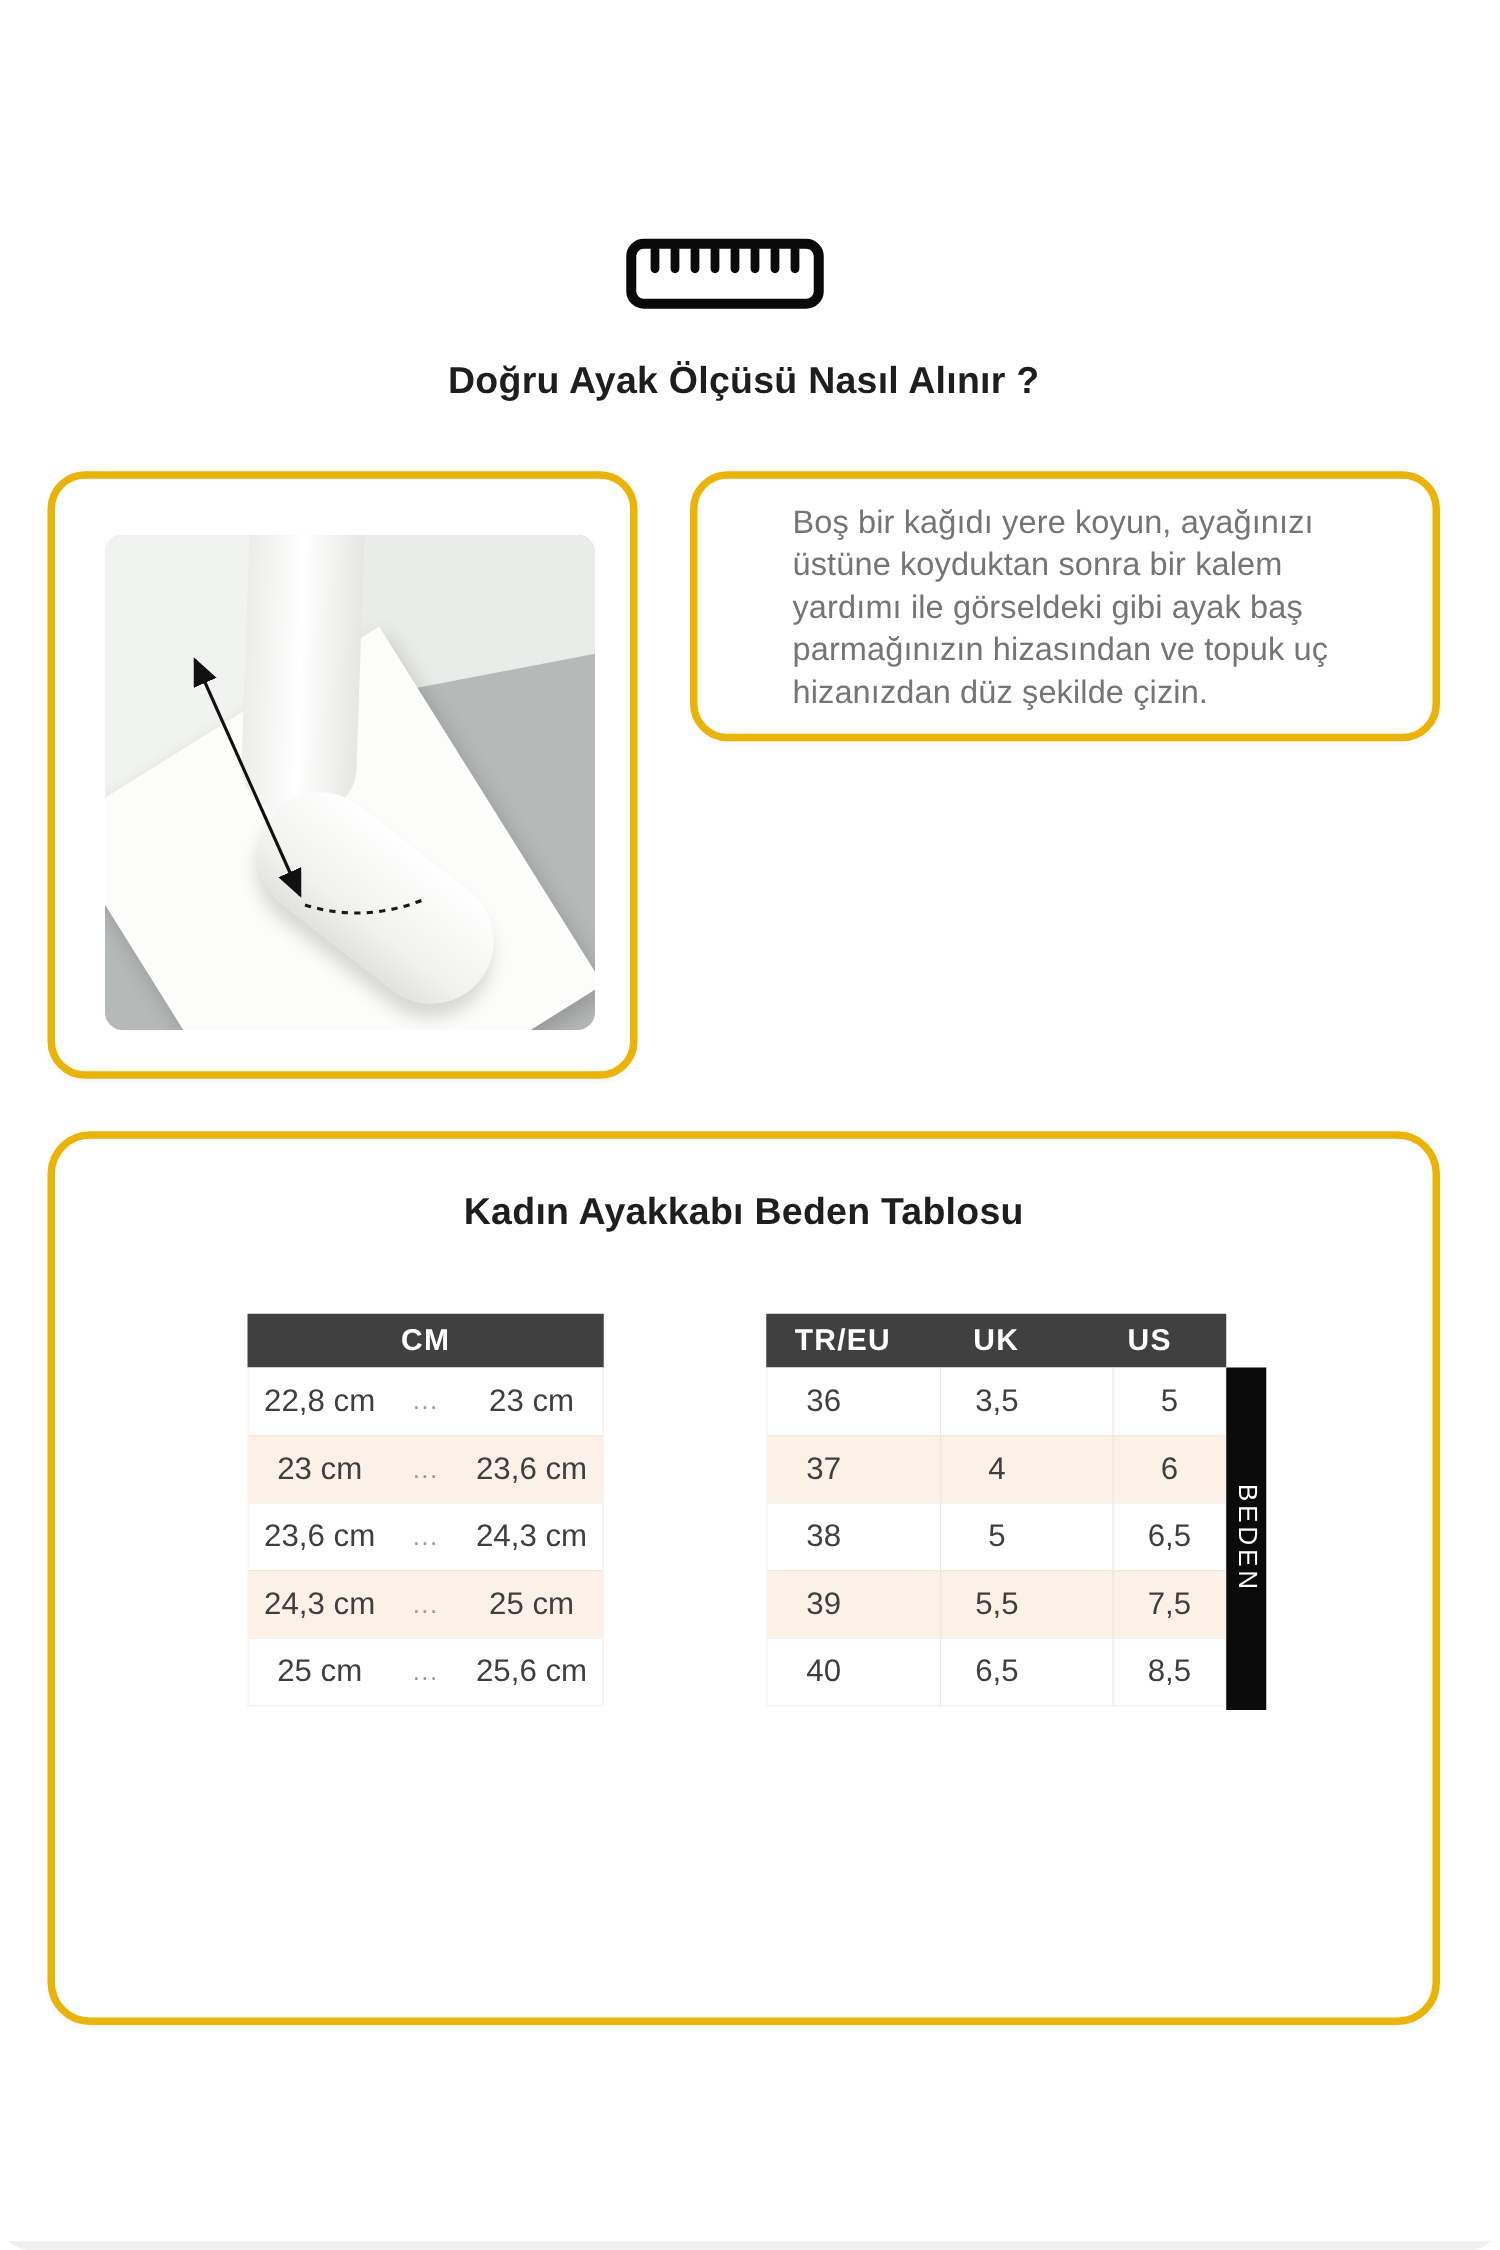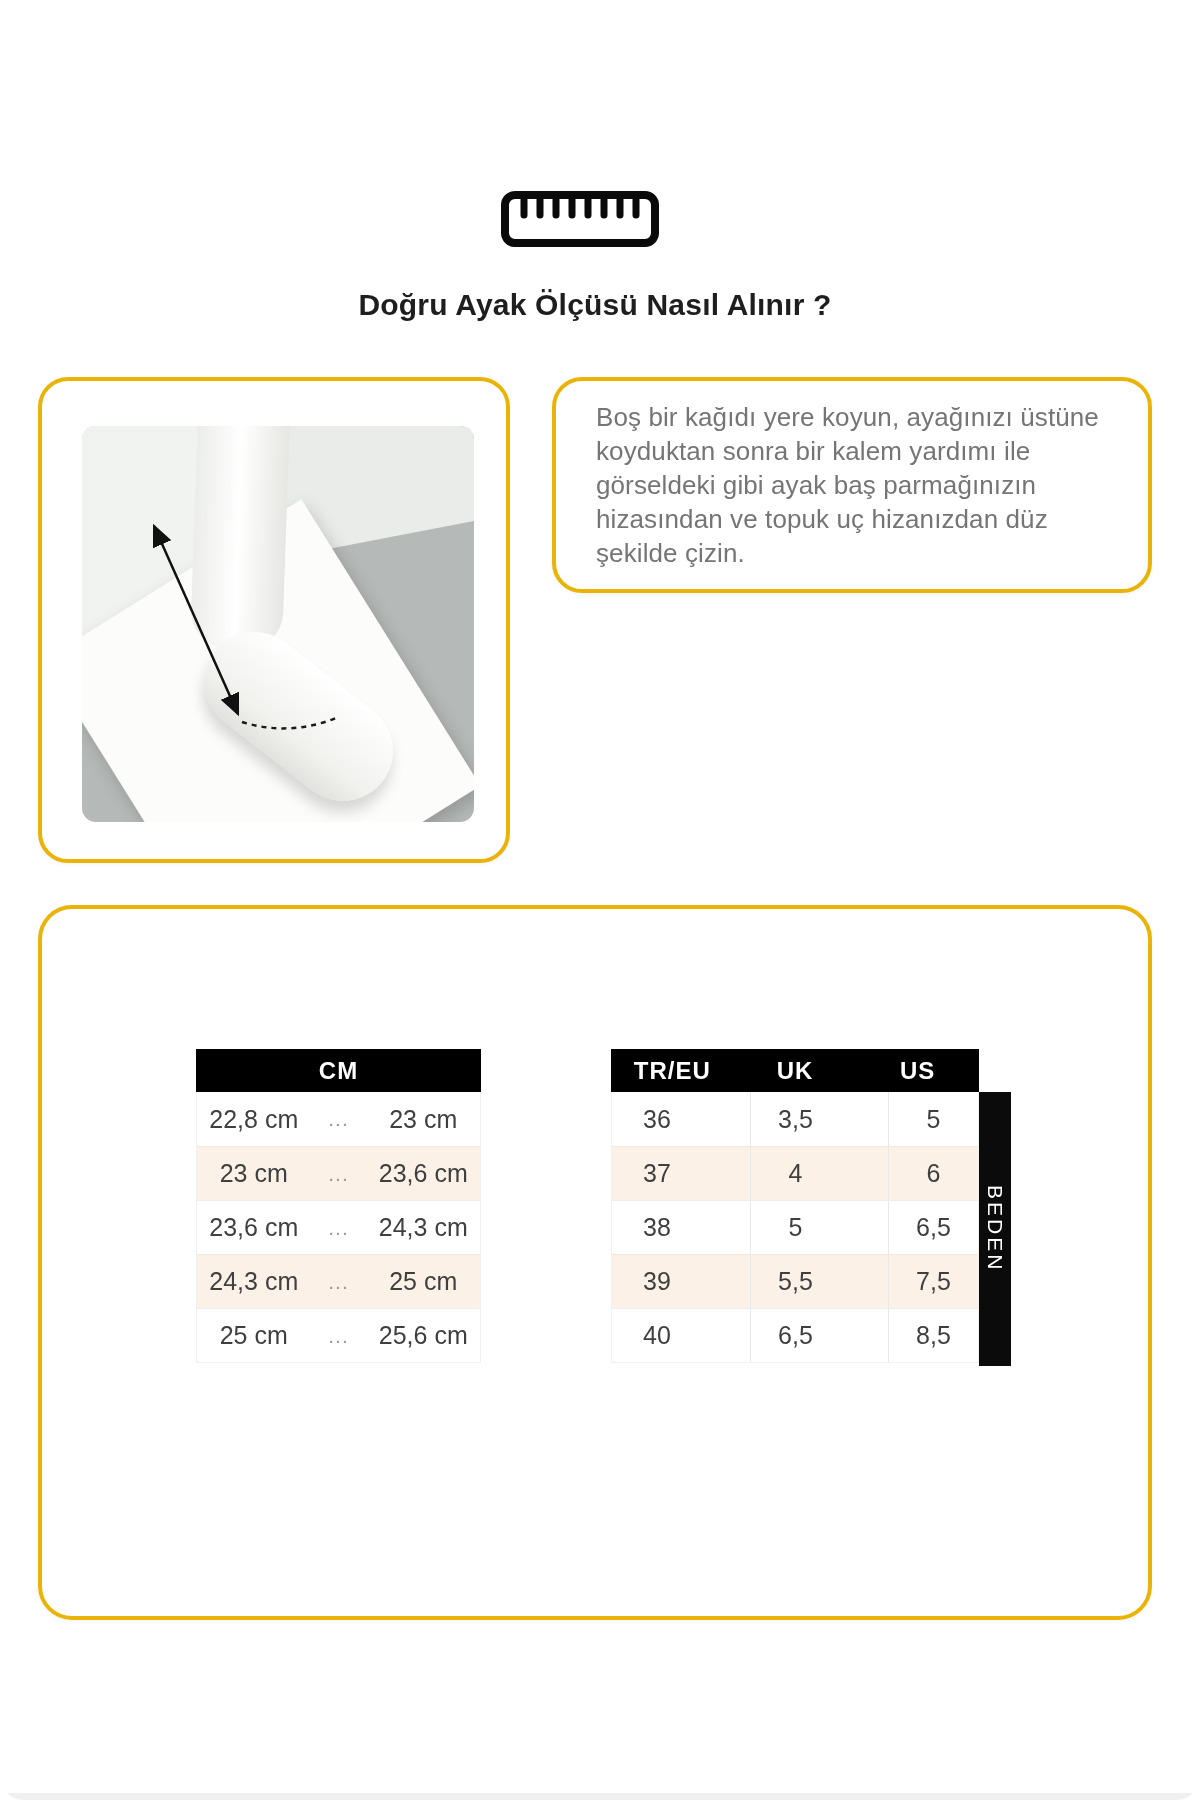--- a/index.html
+++ b/index.html
@@ -10,22 +10,22 @@
   .abs{position:absolute;}
 
   
   .ruler-wrap{left:500px;top:190px;width:160px;height:58px;}
   .main-title{
     left:38px;top:288px;width:1114px;text-align:center;
     font-size:30px;font-weight:700;color:#1e1e1e;letter-spacing:.2px;
   }
 
   .card{
-    background:#ffffff;border:4px solid #eab308;border-radius:30px;
-    box-shadow:0 2px 4px rgba(0,0,0,0.04);box-sizing:border-box;
+    background:#ffffff;border:6px solid #eab308;border-radius:30px;
+    box-shadow:0 2px 4px rgba(0,0,0,0.04);box-sizing:border-box;padding-left:36px;
   }
   .photo-card{left:38px;top:377px;width:472px;height:486px;}
   .text-card-1{left:552px;top:377px;width:600px;height:216px;display:flex;align-items:center;}
   .text-card-2{left:552px;top:622px;width:600px;height:241px;display:flex;align-items:center;}
   .instruction-text{
     padding:0 40px;font-size:26px;line-height:34px;color:#757575;letter-spacing:.1px;
   }
 
   
   .photo{
@@ -58,21 +58,21 @@
   .photo svg.measure{position:absolute;left:0;top:0;}
 
   
   .chart-card{left:38px;top:905px;width:1114px;height:715px;border-radius:34px;}
   .chart-title{
     left:0;top:42px;width:100%;text-align:center;
     font-size:30px;font-weight:700;color:#1e1e1e;letter-spacing:.2px;
   }
 
   .tbl-header{
-    background:#000000;color:#ffffff;height:43px;display:flex;align-items:center;justify-content:center;
+    background:#404040;color:#ffffff;height:43px;display:flex;align-items:center;justify-content:center;
     font-size:24px;font-weight:600;letter-spacing:1px;
   }
   .cm-table{left:154px;top:140px;width:285px;}
   .cm-body{border:1px solid #f0f0f0;border-top:none;}
   .row{
     height:54px;display:grid;align-items:center;text-align:center;
     font-size:25px;color:#3f3f3f;background:#ffffff;border-top:1px solid #ededed;box-sizing:border-box;
   }
   .row:first-child{border-top:none;}
   .row.alt{background:#fbf1e7;border-top:1px solid #f3e7da;}
@@ -134,20 +134,21 @@
       </svg>
     </div>
   </div>
 
   <div class="abs card text-card-1">
     <div class="instruction-text">Boş bir kağıdı yere koyun, ayağınızı üstüne koyduktan sonra bir kalem yardımı ile görseldeki gibi ayak baş parmağınızın hizasından ve topuk uç hizanızdan düz şekilde çizin.</div>
   </div>
 
 
   <div class="abs card chart-card">
+    <div class="abs chart-title">Kadın Ayakkabı Beden Tablosu</div>
 
     <div class="abs cm-table">
       <div class="tbl-header">CM</div>
       <div class="cm-body">
         <div class="row cm-row">
           <span>22,8 cm</span>
           <span class="dots">...</span>
           <span>23 cm</span>
         </div>
         <div class="row cm-row alt">

